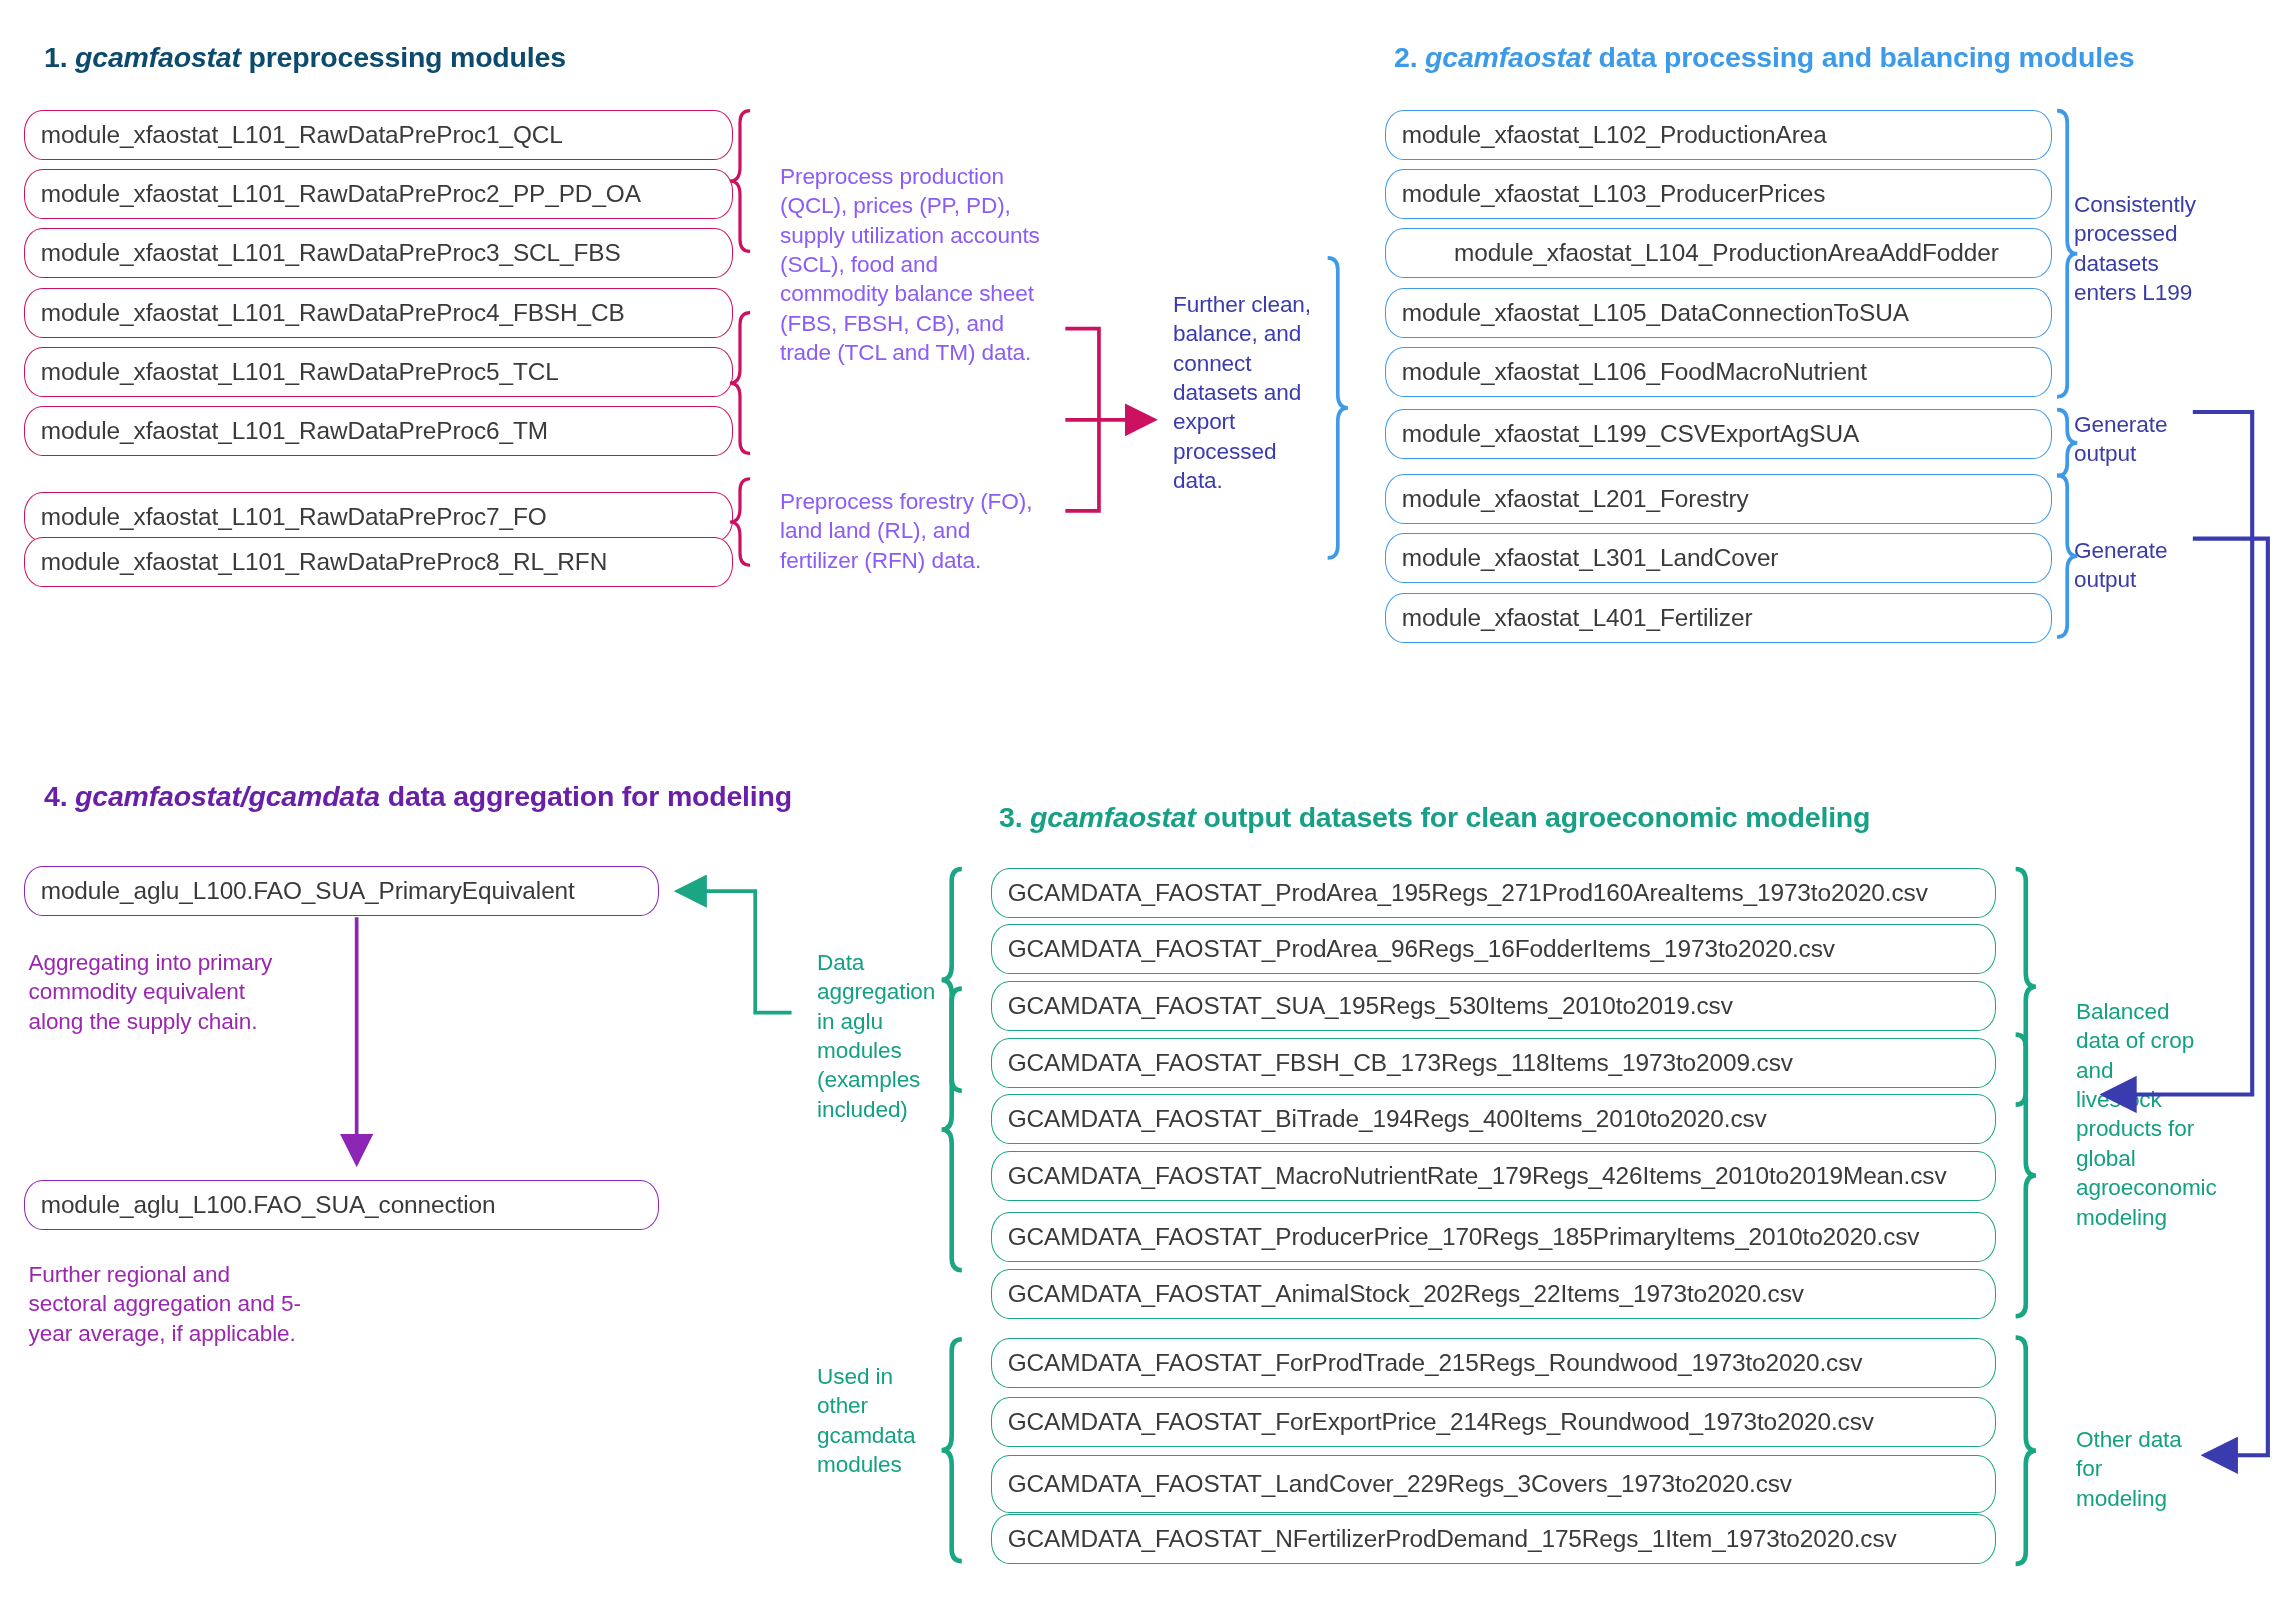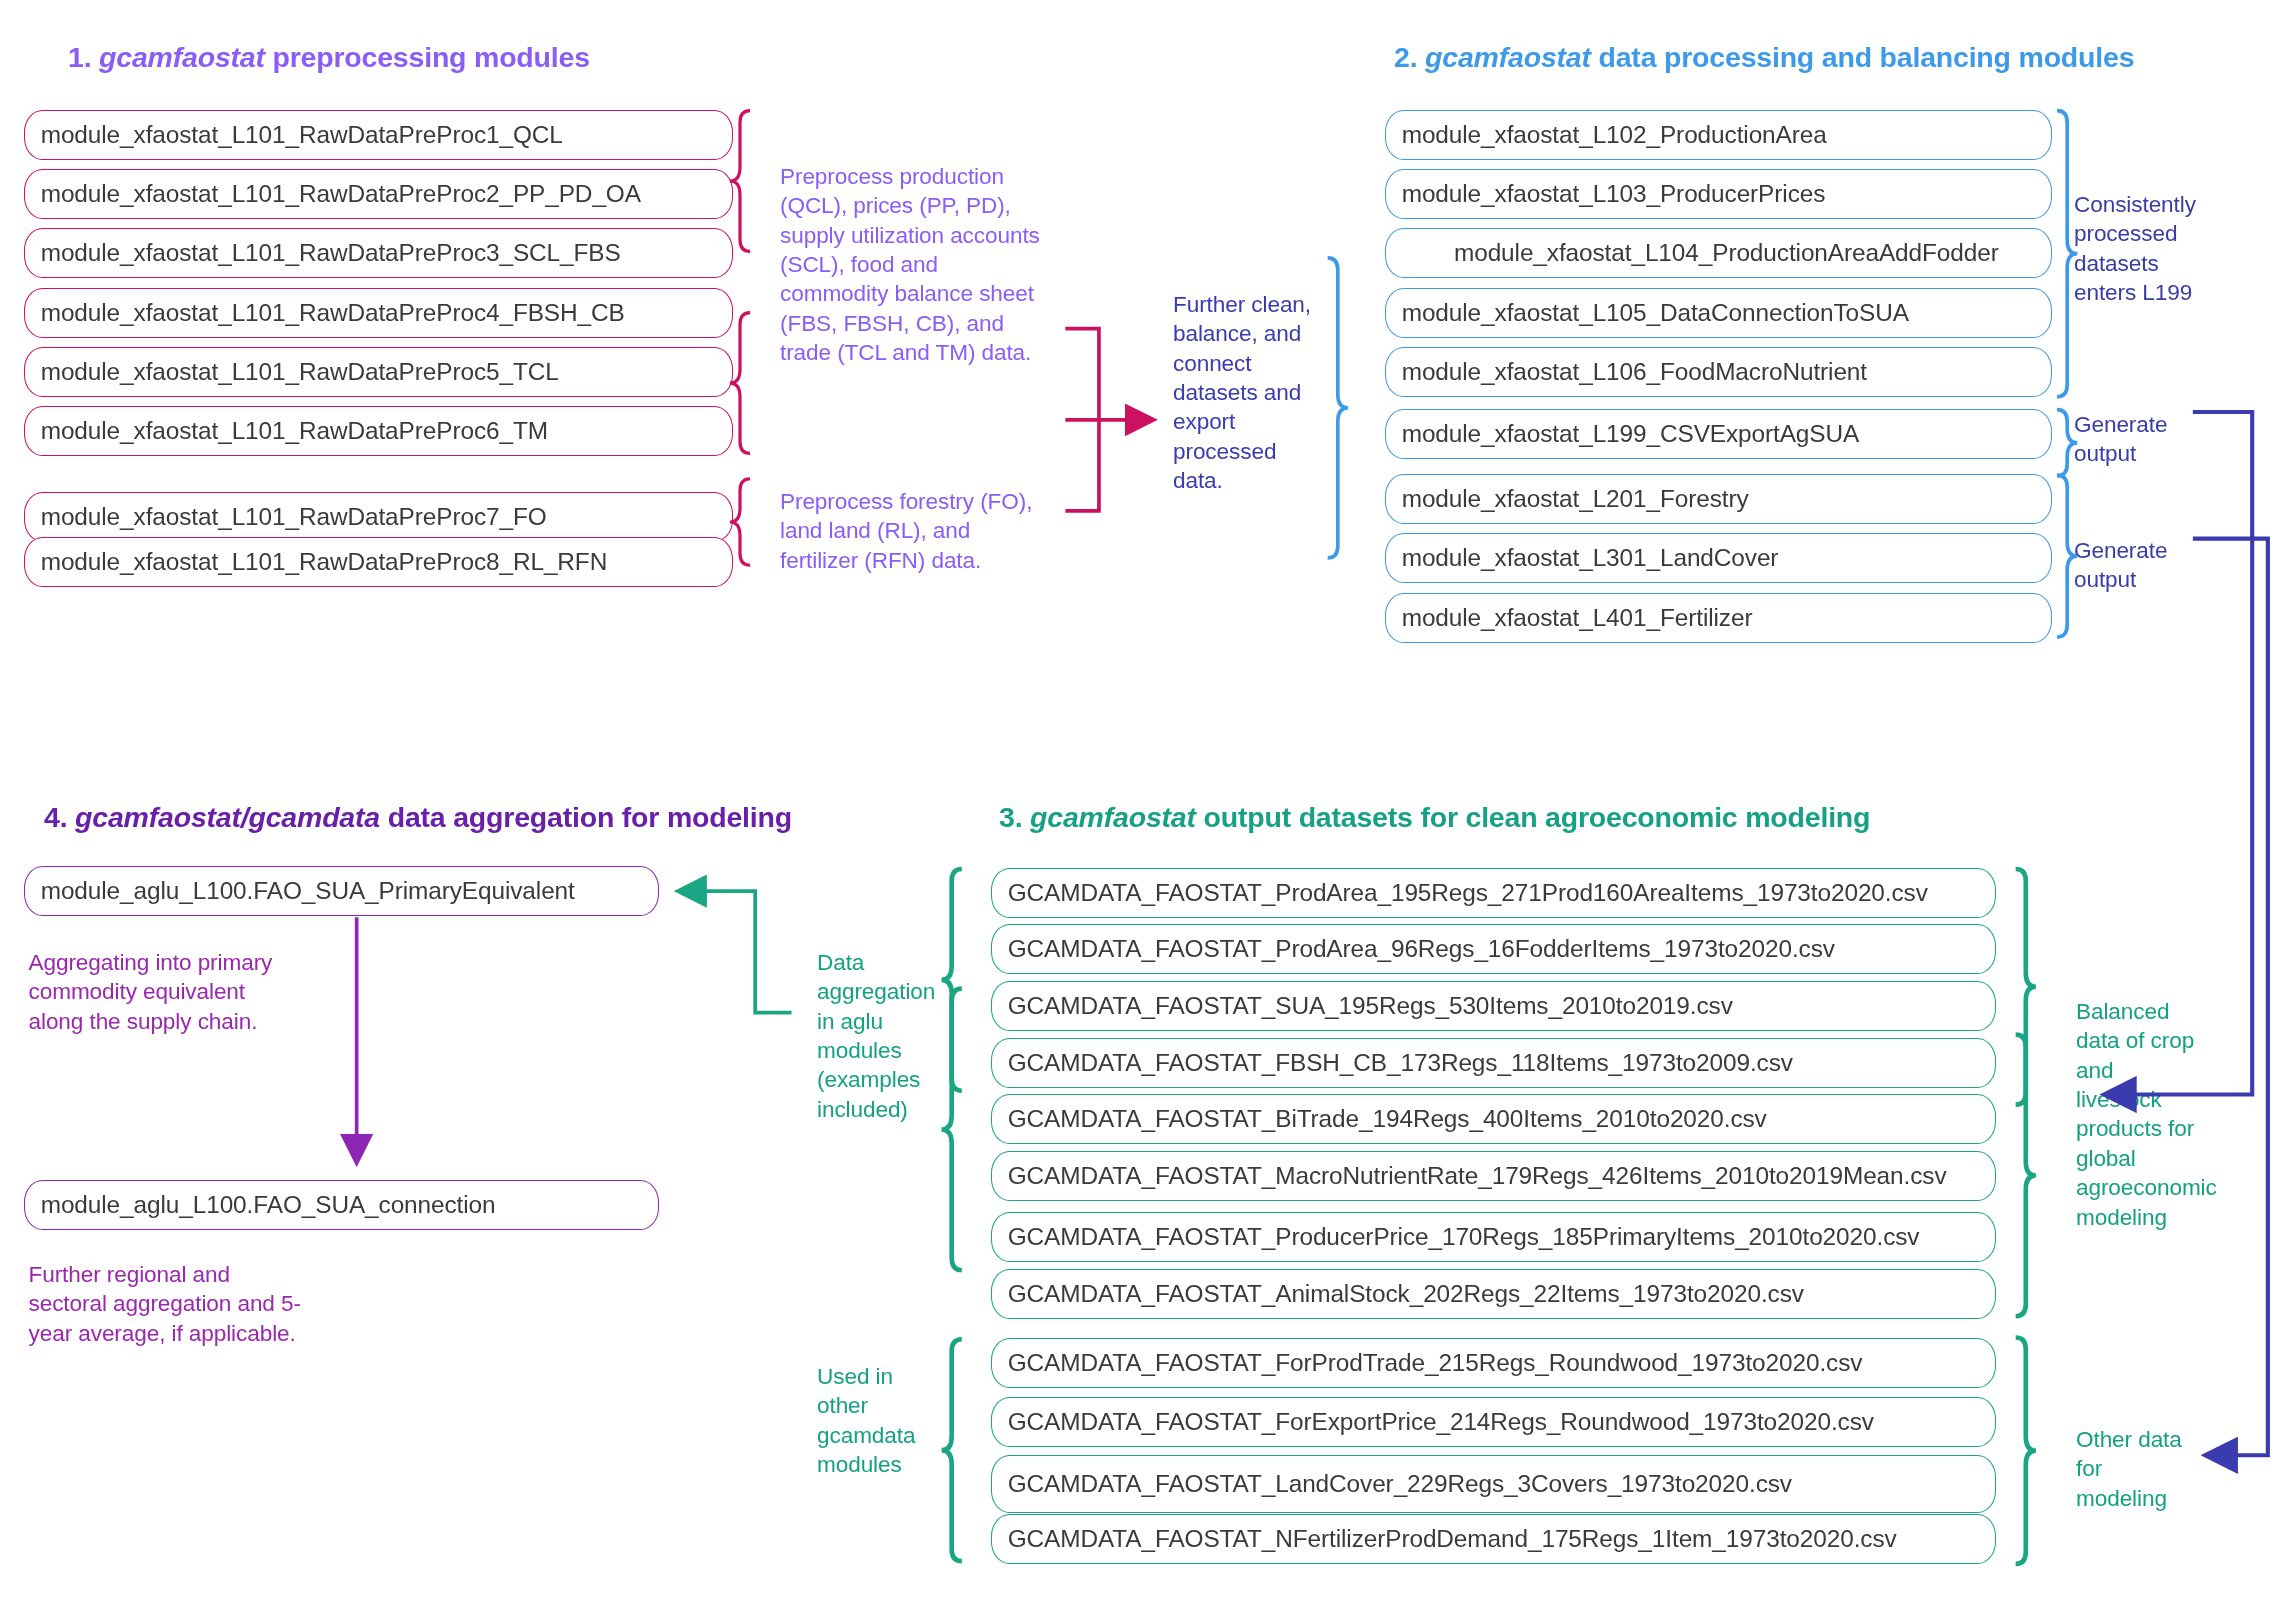--- a/index.html
+++ b/index.html
@@ -6,24 +6,24 @@
   body{
     font-family:"Liberation Sans", sans-serif;
     width:2295px;height:1622px;position:relative;overflow:hidden;
   }
   .canvas{position:absolute;left:0;top:0;width:2295px;height:1622px;}
   svg.overlay{position:absolute;left:0;top:0;width:2295px;height:1622px;pointer-events:none;}
 
   
   .heading{position:absolute;white-space:nowrap;font-weight:bold;font-size:28.5px;letter-spacing:-0.2px;}
   .heading .em{font-style:italic;}
-  #h1{left:44px;top:41px;color:#8b5cf6;margin-left:24px;}
+  #h1{left:44px;top:41px;color:#0c4a6e;}
   #h2{left:1394px;top:41px;color:#3d9ae8;}
   #h3{left:999px;top:801px;color:#16a085;}
-  #h4{left:44px;top:801px;color:#6a1fa8;}
+  #h4{left:44px;top:780px;color:#6a1fa8;}
 
   
   .pill{
     position:absolute;box-sizing:border-box;
     border:1.8px solid #cc1160;
     border-radius:18.4px/22px;
     background:#ffffff;
     display:flex;align-items:center;
     padding-left:15.7px;
     font-size:24.4px;color:#3a3a3a;

